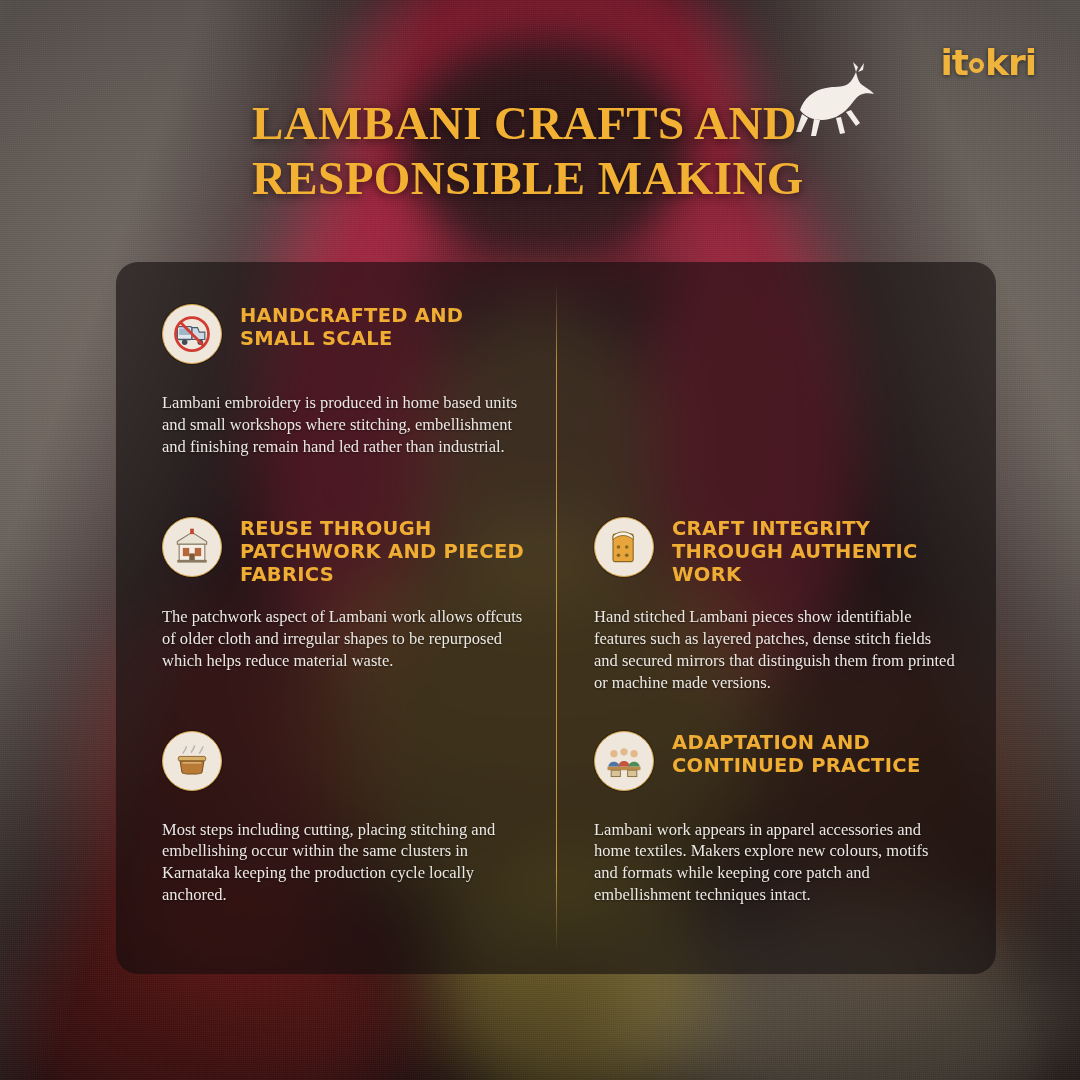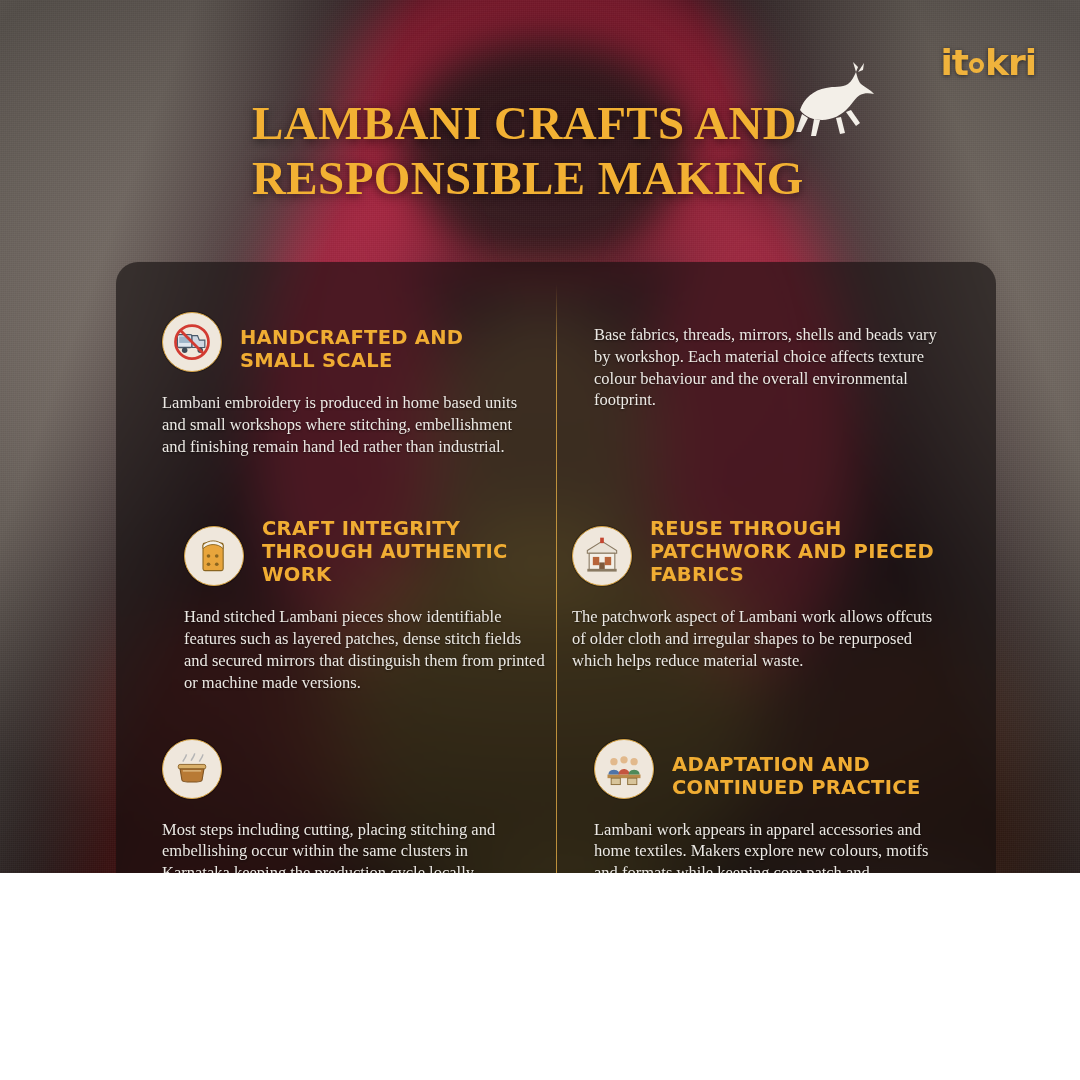--- a/index.html
+++ b/index.html
@@ -7,21 +7,21 @@
   html, body {
     width: 1080px;
     height: 1080px;
     overflow: hidden;
     font-family: "Liberation Sans", sans-serif;
   }
 
   #poster {
     position: relative;
     width: 1080px;
-    height: 873px;
+    height: 1080px;
     background: #7f1d1d;
     overflow: hidden;
   }
 
   
   .bg-layer {
     position: absolute;
     inset: 0;
   }
   .bg-base {
@@ -137,21 +137,21 @@
     grid-template-columns: 1fr 1fr;
     grid-template-rows: 1fr 1fr 1fr;
     padding: 42px 30px 30px 30px;
   }
   .cell { padding: 0 18px; }
   .cell.left  { padding-left: 16px; padding-right: 26px; }
   .cell.right { padding-left: 38px; padding-right: 10px; }
 
   .cell-head {
     display: flex;
-    align-items: flex-end;
+    align-items: flex-start;
     gap: 18px;
     min-height: 68px;
   }
   .badge {
     flex: 0 0 auto;
     width: 60px; height: 60px;
     border-radius: 50%;
     border: 1.5px solid #d5a244;
     background: #efe7dc;
     display: flex;
@@ -241,56 +241,55 @@
               <circle cx="24" cy="24" r="18" fill="none" stroke="#d23b32" stroke-width="3"></circle>
               <line x1="11" y1="11" x2="37" y2="37" stroke="#d23b32" stroke-width="3"></line>
             </svg>
           </div>
           <div class="cell-title">HANDCRAFTED AND SMALL SCALE</div>
         </div>
         <p class="cell-body">Lambani embroidery is produced in home based units and small workshops where stitching, embellishment and finishing remain hand led rather than industrial.</p>
       </div>
 
       <div class="cell right">
-        <p class="cell-body">Base fabrics, threads, mirrors, shells and beads vary by workshop. Each material choice affects texture colour behaviour and the overall environmental footprint.</p>
-      </div>
-
-      <div class="cell right">
-        <div class="cell-head">
-          <div class="badge">
-            <svg viewBox="0 0 48 48" width="44" height="44">
-              <rect x="12" y="10" width="22" height="30" rx="2" fill="#e8a53c" stroke="#8a6520" stroke-width="1.2"></rect>
-              <path d="M12 12 C18 6 28 6 34 12 L34 16 C28 10 18 10 12 16 Z" fill="#f5f2ea" stroke="#8a6520" stroke-width="1"></path>
-              <circle cx="18" cy="24" r="2" fill="#8a6520"></circle>
-              <circle cx="27" cy="24" r="2" fill="#8a6520"></circle>
-              <circle cx="18" cy="33" r="2" fill="#8a6520"></circle>
-              <circle cx="27" cy="33" r="2" fill="#8a6520"></circle>
-            </svg>
-          </div>
-          <div class="cell-title">CRAFT INTEGRITY THROUGH AUTHENTIC WORK</div>
-        </div>
-        <p class="cell-body">Hand stitched Lambani pieces show identifiable features such as layered patches, dense stitch fields and secured mirrors that distinguish them from printed or machine made versions.</p>
       </div>
 
       <div class="cell left">
         <div class="cell-head">
           <div class="badge">
             <svg viewBox="0 0 48 48" width="44" height="44">
               <path d="M8 18 L24 8 L40 18 L40 21 L8 21 Z" fill="#e9e2d6" stroke="#8a7a62" stroke-width="1.2"></path>
               <rect x="10" y="21" width="28" height="18" fill="#f3efe6" stroke="#8a7a62" stroke-width="1.2"></rect>
               <rect x="14" y="25" width="7" height="9" fill="#b8653a"></rect>
               <rect x="27" y="25" width="7" height="9" fill="#b8653a"></rect>
               <rect x="21" y="31" width="6" height="8" fill="#7d5a3c"></rect>
               <rect x="8" y="38" width="32" height="3" fill="#8a7a62"></rect>
               <rect x="22" y="4" width="4" height="6" fill="#c4452f"></rect>
             </svg>
           </div>
           <div class="cell-title">REUSE THROUGH PATCHWORK AND PIECED FABRICS</div>
         </div>
         <p class="cell-body">The patchwork aspect of Lambani work allows offcuts of older cloth and irregular shapes to be repurposed which helps reduce material waste.</p>
+      </div>
+
+      <div class="cell right">
+        <div class="cell-head">
+          <div class="badge">
+            <svg viewBox="0 0 48 48" width="44" height="44">
+              <rect x="12" y="10" width="22" height="30" rx="2" fill="#e8a53c" stroke="#8a6520" stroke-width="1.2"></rect>
+              <path d="M12 12 C18 6 28 6 34 12 L34 16 C28 10 18 10 12 16 Z" fill="#f5f2ea" stroke="#8a6520" stroke-width="1"></path>
+              <circle cx="18" cy="24" r="2" fill="#8a6520"></circle>
+              <circle cx="27" cy="24" r="2" fill="#8a6520"></circle>
+              <circle cx="18" cy="33" r="2" fill="#8a6520"></circle>
+              <circle cx="27" cy="33" r="2" fill="#8a6520"></circle>
+            </svg>
+          </div>
+          <div class="cell-title">CRAFT INTEGRITY THROUGH AUTHENTIC WORK</div>
+        </div>
+        <p class="cell-body">Hand stitched Lambani pieces show identifiable features such as layered patches, dense stitch fields and secured mirrors that distinguish them from printed or machine made versions.</p>
       </div>
 
       <div class="cell left">
         <div class="cell-head">
           <div class="badge">
             <svg viewBox="0 0 48 48" width="44" height="44">
               <path d="M14 16 C16 12 17 12 18 8" stroke="#b5b5b5" stroke-width="1.6" fill="none"></path>
               <path d="M23 15 C25 11 26 11 27 7" stroke="#b5b5b5" stroke-width="1.6" fill="none"></path>
               <path d="M32 16 C34 12 35 12 36 8" stroke="#b5b5b5" stroke-width="1.6" fill="none"></path>
               <rect x="9" y="19" width="30" height="5" rx="2" fill="#d9b06a" stroke="#8a6228" stroke-width="1"></rect>

